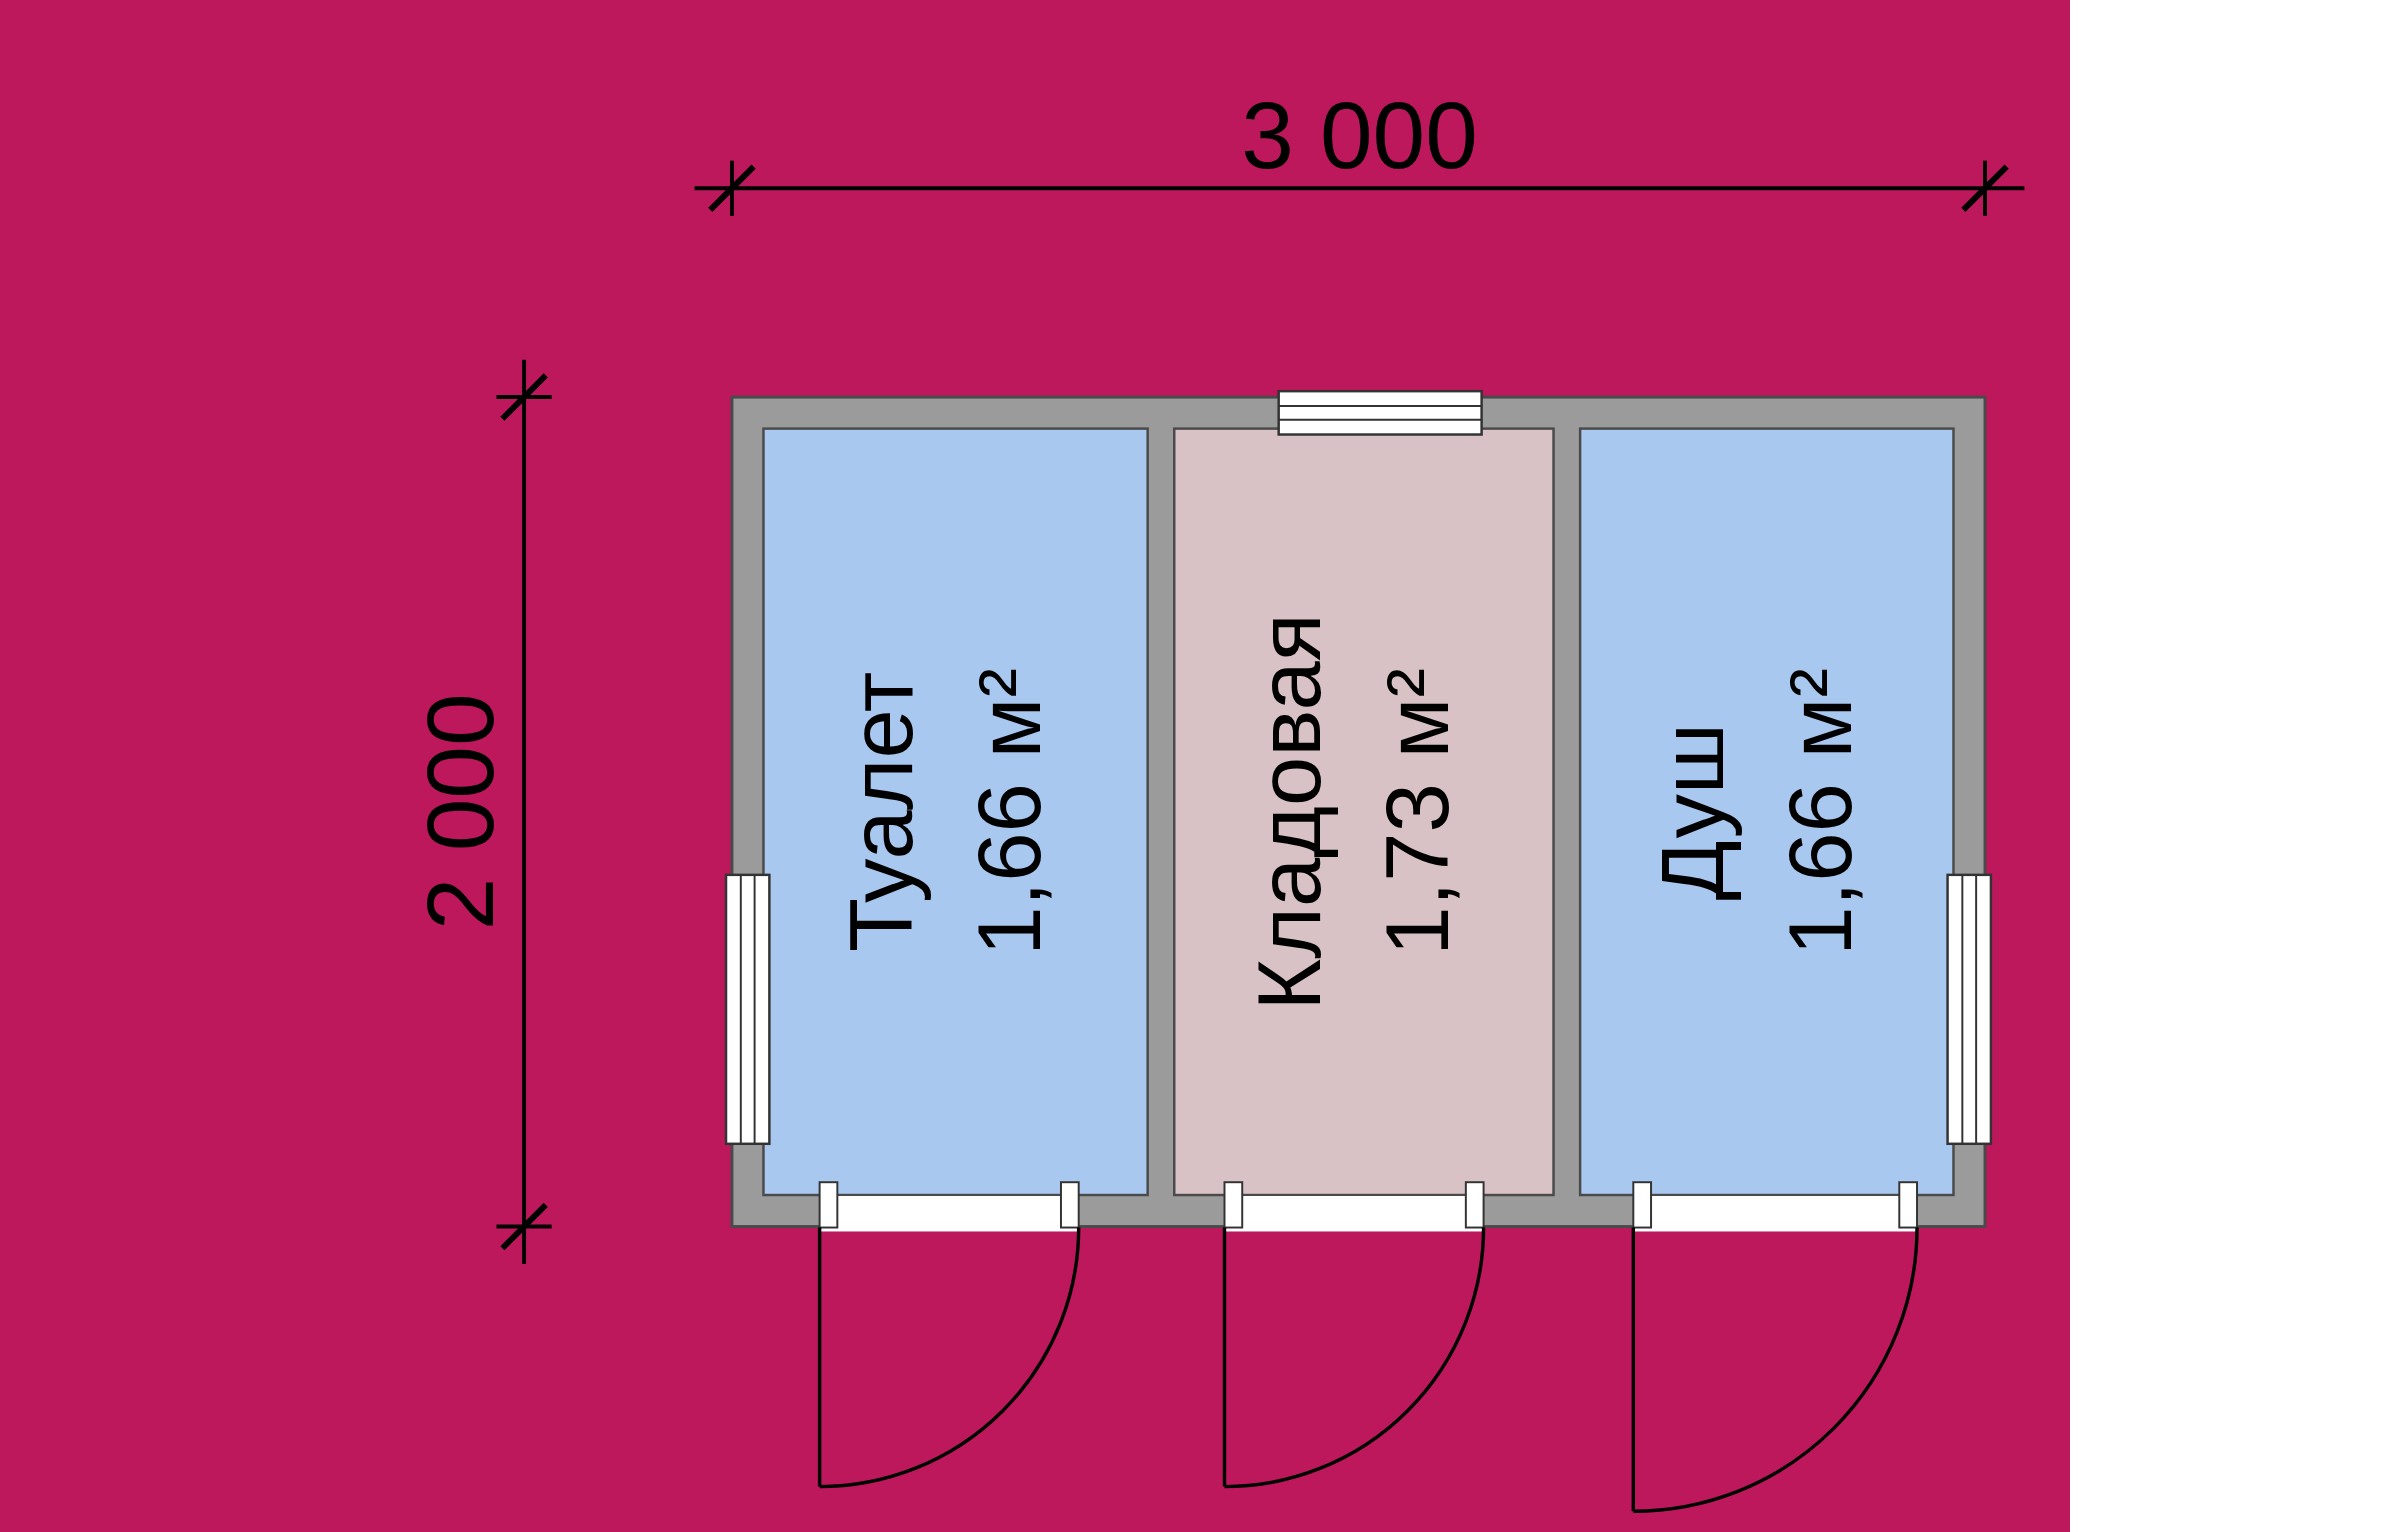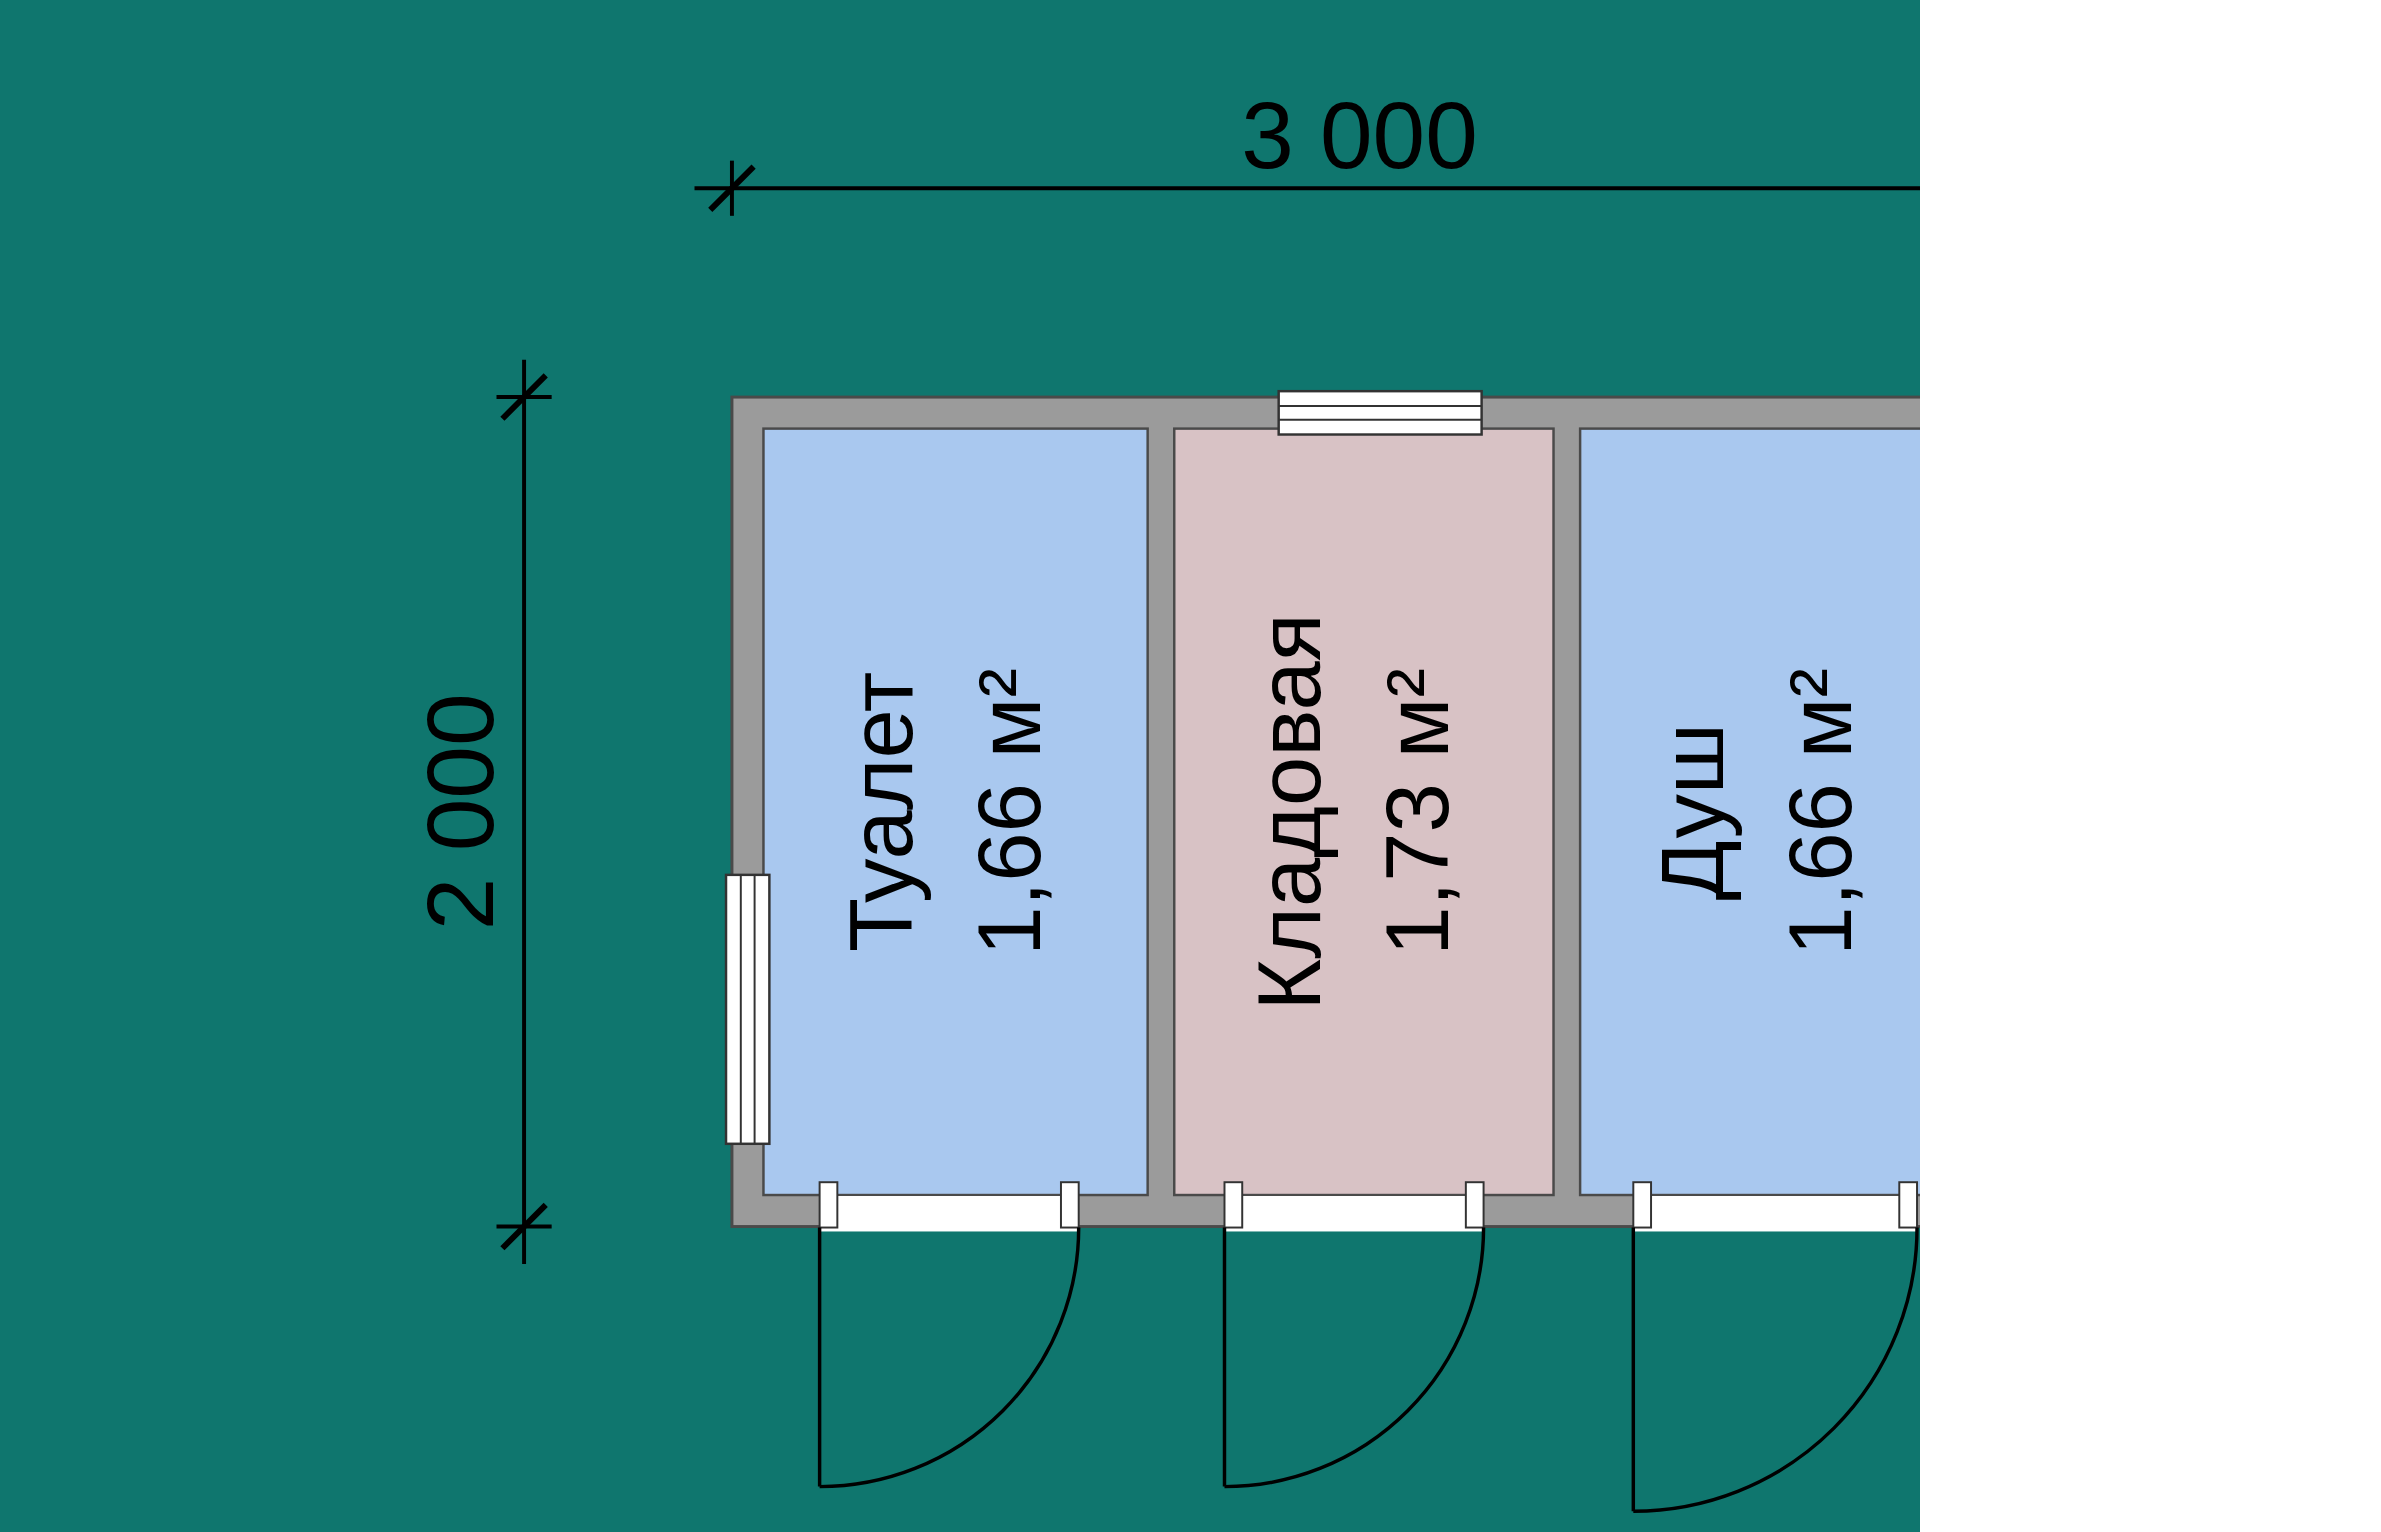--- a/index.html
+++ b/index.html
@@ -2,23 +2,23 @@
 <html><head>
 <meta charset="utf-8">
 <style>
   html, body {
     margin: 0;
     padding: 0;
     background: #ffffff;
   }
   .canvas {
     position: relative;
-    width: 1920px;
+    width: 2070px;
     height: 1533px;
-    background: #0f766e;
+    background: #be185d;
     overflow: hidden;
   }
   svg {
     display: block;
   }
   .dim-text {
     font-family: "Liberation Sans", sans-serif;
     font-size: 96px;
     fill: #000000;
   }

